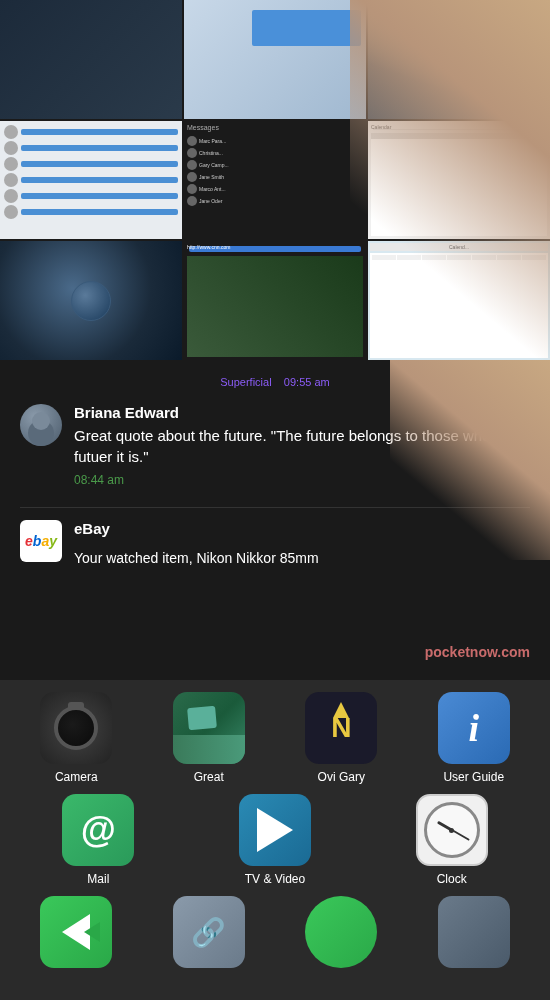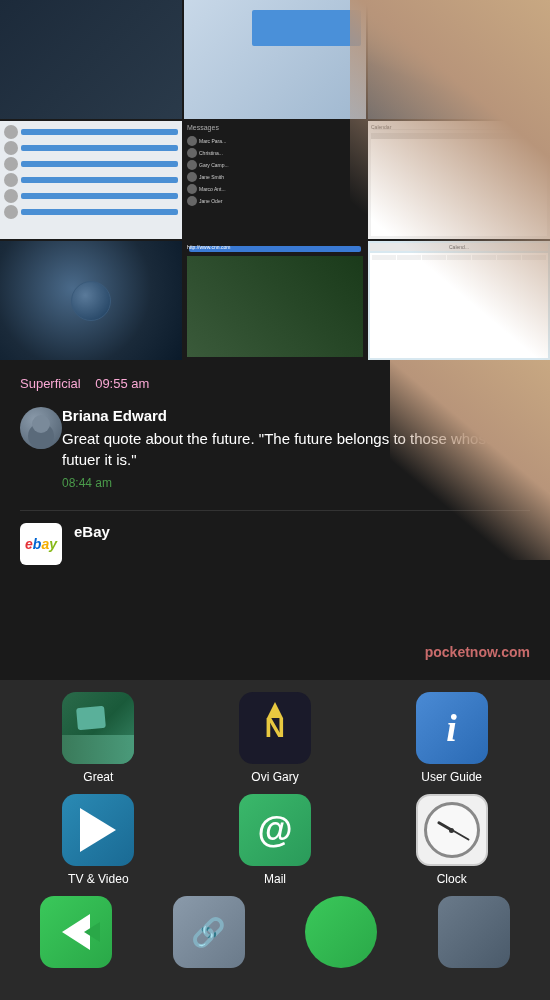--- a/index.html
+++ b/index.html
@@ -190,28 +190,29 @@
     .notification-panel {
       width: 550px;
       height: 320px;
       background: #1a1a1a;
       padding: 16px 20px;
       position: relative;
       overflow: hidden;
     }
 
     .notif-header {
-      color: #f9a8d4;
-      font-size: 13px;
+      color: #8b5cf6;
+      font-size: 11px;
       margin-bottom: 16px;
+      text-align: center;
     }
 
     .notif-message {
       display: flex;
-      gap: 0;
+      gap: 12px;
       margin-bottom: 20px;
     }
 
     .notif-avatar {
       width: 42px; height: 42px;
       border-radius: 50%;
       background: radial-gradient(circle at 35% 30%, #8a9aaa, #4a5a6a);
       flex-shrink: 0;
       overflow: hidden;
       position: relative;
@@ -683,32 +684,37 @@
 
   <div class="notif-ebay">
     <div class="ebay-logo">
       <span class="e">e</span>
         <span class="b">b</span>
         <span class="a">a</span>
         <span class="y">y</span>
     </div>
     <div class="notif-ebay-content">
       <div class="notif-ebay-title">eBay</div>
+      <div class="notif-ebay-text">Your watched item, Nikon Nikkor 85mm</div>
     </div>
   </div>
 
   <div class="watermark">pocketnow.com</div>
 
   <div class="hand-overlay-mid"></div>
 </div>
 
 <div class="app-grid-section">
 
   <div class="app-row">
 
+    <div class="app-item">
+      <div class="app-icon icon-camera"></div>
+      <span class="app-label">Camera</span>
+    </div>
 
     <div class="app-item">
       <div class="app-icon icon-photos"></div>
       <span class="app-label">Great</span>
     </div>
 
     <div class="app-item">
       <div class="app-icon icon-ovimaps">
         <div class="icon-ovimaps-arrow"></div>
         <span class="icon-ovimaps-n">N</span>
@@ -719,27 +725,27 @@
     <div class="app-item">
       <div class="app-icon icon-userguide"></div>
       <span class="app-label">User Guide</span>
     </div>
 
   </div>
 
   <div class="app-row">
 
     <div class="app-item">
+      <div class="app-icon icon-mail"></div>
+      <span class="app-label">Mail</span>
+    </div>
+
+    <div class="app-item">
       <div class="app-icon icon-tvvideo"></div>
       <span class="app-label">TV &amp; Video</span>
-    </div>
-
-    <div class="app-item">
-      <div class="app-icon icon-mail"></div>
-      <span class="app-label">Mail</span>
     </div>
 
     <div class="app-item">
       <div class="app-icon icon-clock">
         <div class="clock-face">
           <div class="clock-hand-h"></div>
           <div class="clock-hand-m"></div>
           <div class="clock-center"></div>
         </div>
       </div>

